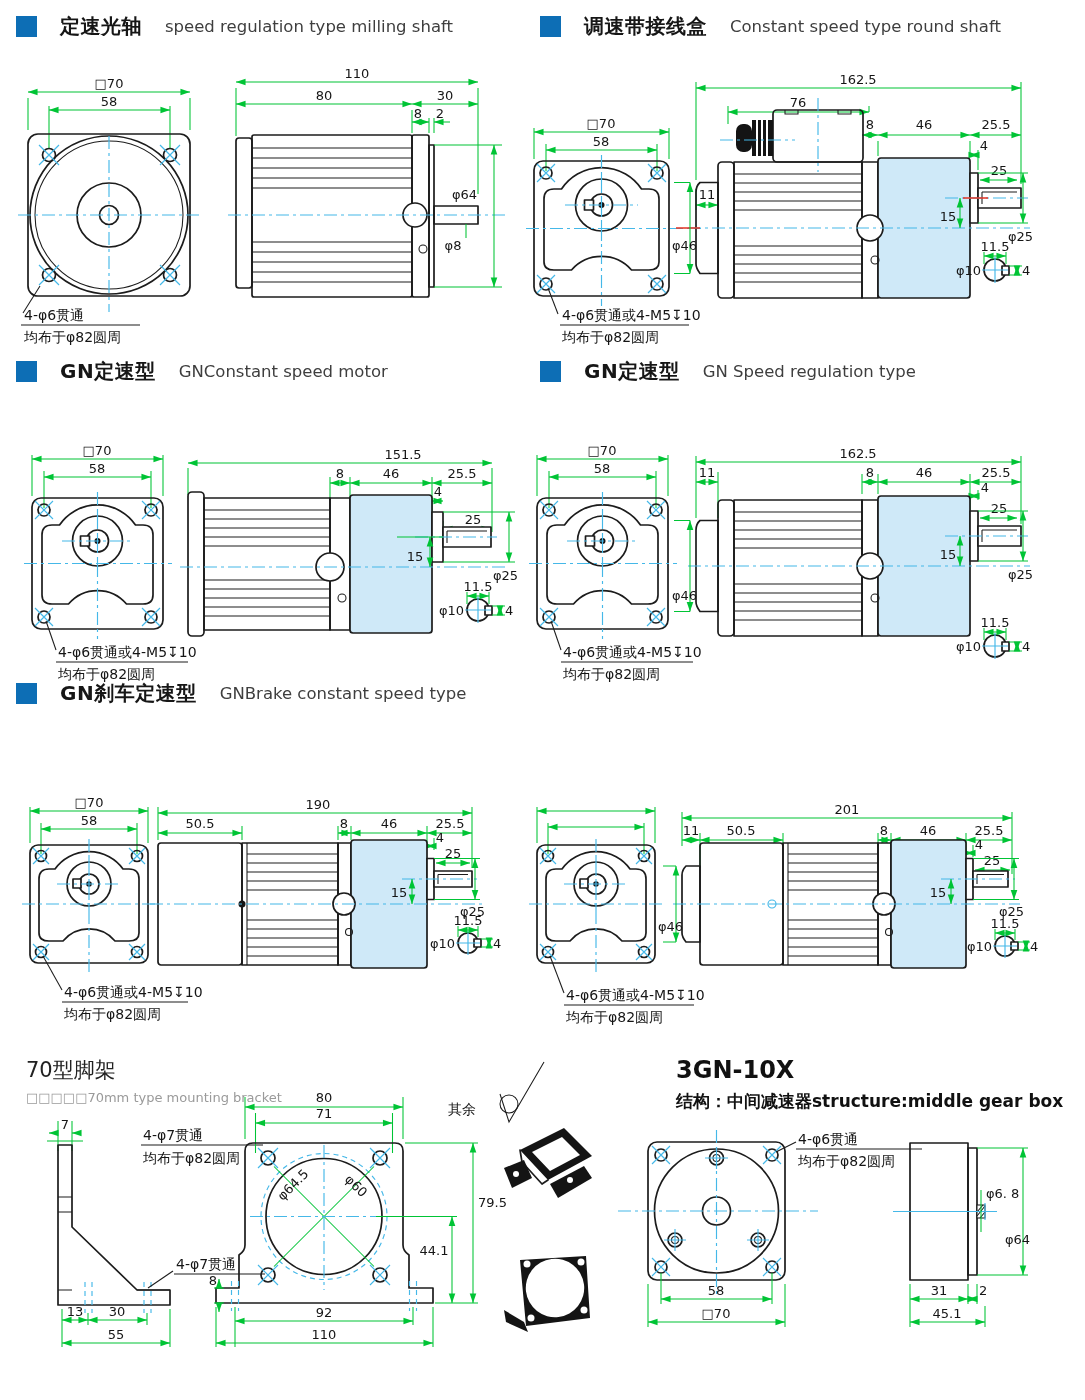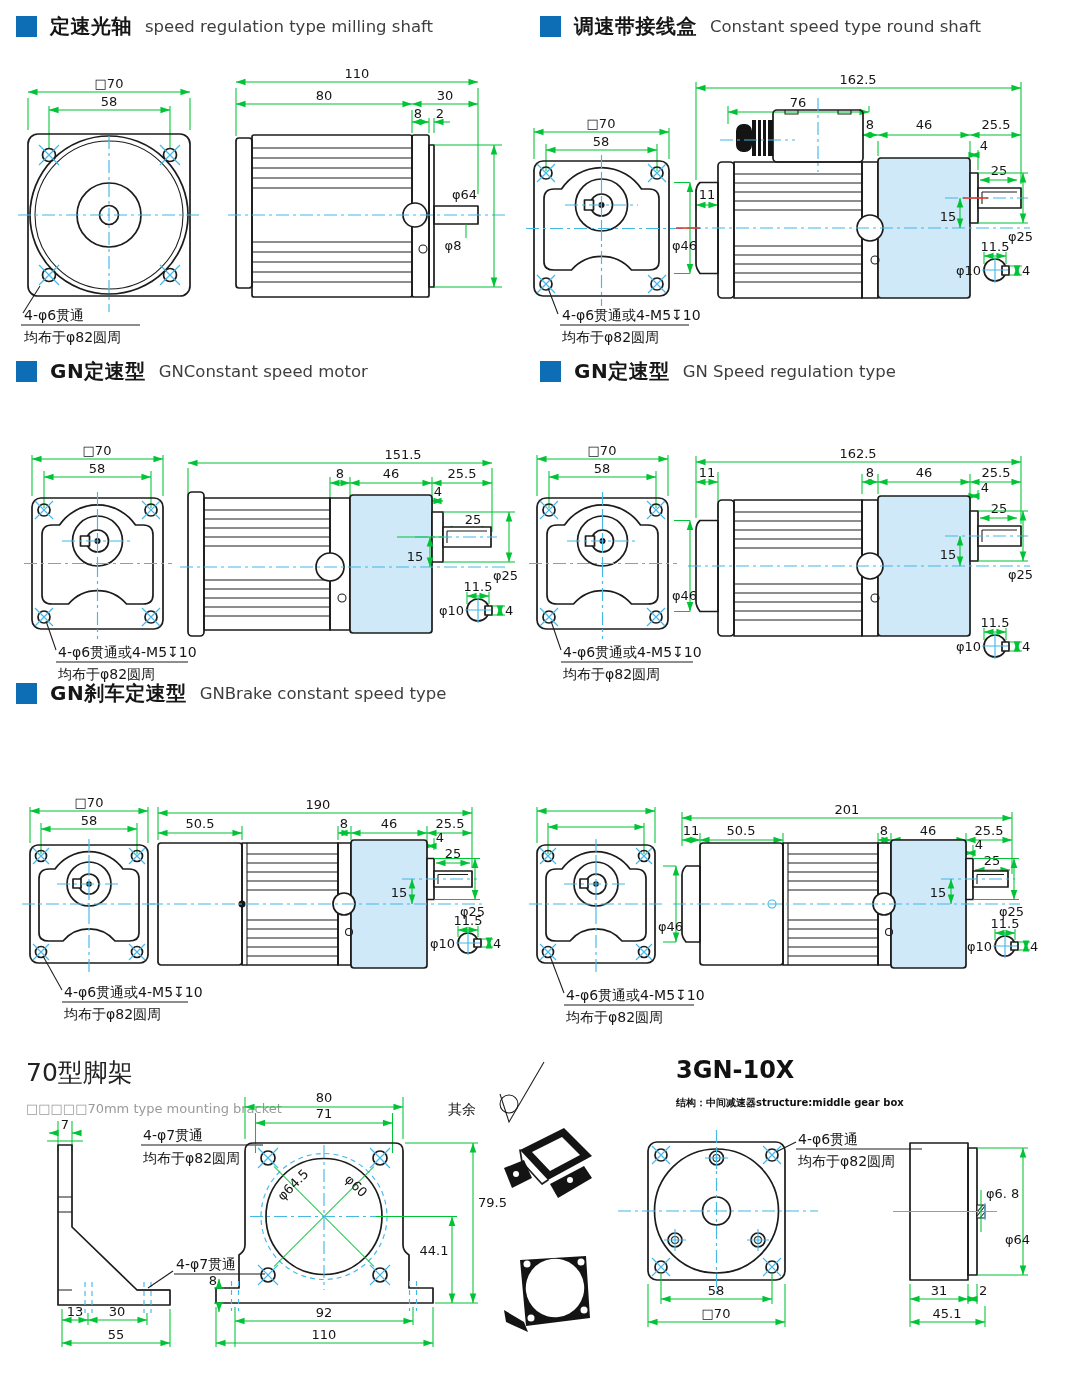--- a/index.html
+++ b/index.html
@@ -12,29 +12,29 @@
   .k{stroke:#1c1c1c;fill:none;stroke-width:1.7;stroke-linejoin:round;stroke-linecap:round}
   .kt{stroke:#1c1c1c;fill:none;stroke-width:1.05}
   .kf{fill:#141414;stroke:none}
   .g{stroke:#00c435;fill:none;stroke-width:1.05}
   .c{stroke:#45b8e8;fill:none;stroke-width:1.15}
   .cd{stroke-dasharray:13 4 3 4}
   .cd2{stroke-dasharray:5 4}
   .red{stroke:#e53222;stroke-width:1.7;fill:none}
   .blue{fill:#cfe9f8;stroke:#1c1c1c;stroke-width:1.7}
   .wh{fill:#ffffff}
-  .hdr{position:absolute;display:flex;align-items:center;gap:13px;white-space:nowrap}
+  .hdr{position:absolute;display:flex;align-items:center;gap:23px;white-space:nowrap}
   .hdr .sq{width:21px;height:21px;background:#0d6eb5;flex:none}
   .hdr .zh{font-weight:bold;font-size:20px;color:#161616;letter-spacing:.5px}
   .hdr .en{font-size:16.5px;color:#3e3e3e}
   .btitle{position:absolute;white-space:nowrap}
-  .bt1{font-size:25px;color:#222}
-  .bt2{font-size:13px;color:#9a9a9a;margin-top:12px}
+  .bt1{font-size:21px;color:#222}
+  .bt2{font-size:13px;color:#9a9a9a;margin-top:6px}
   .gt1{font-size:24px;font-weight:bold;color:#111}
-  .gt2{font-size:10px;font-weight:bold;color:#111;margin-top:12px}
+  .gt2{font-size:17px;font-weight:bold;color:#111;margin-top:6px}
 </style>
 </head>
 <body>
 
 <div id="page">
 
 <svg width="0" height="0" style="left:0;top:0">
 <defs>
 <marker id="mA" viewBox="0 0 10 8" refX="9.3" refY="4" markerWidth="11" markerHeight="9" orient="auto-start-reverse" markerUnits="userSpaceOnUse">
 <path d="M0.6,1 L9.4,4 L0.6,7 Z" fill="#00c435"></path>

